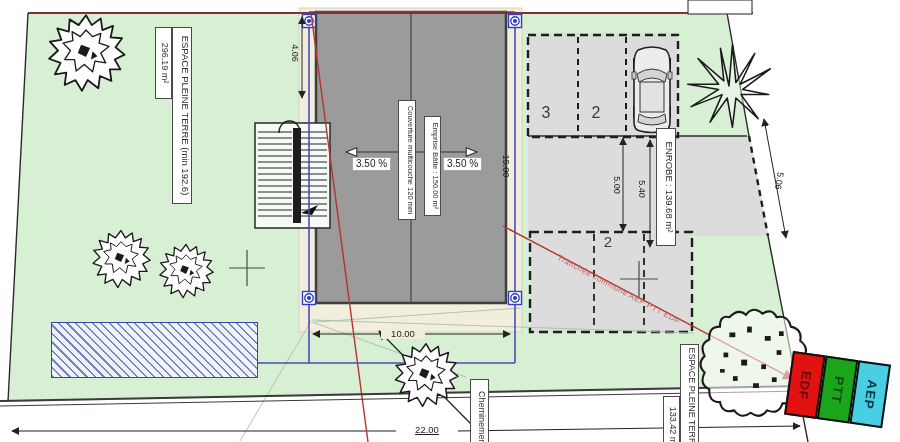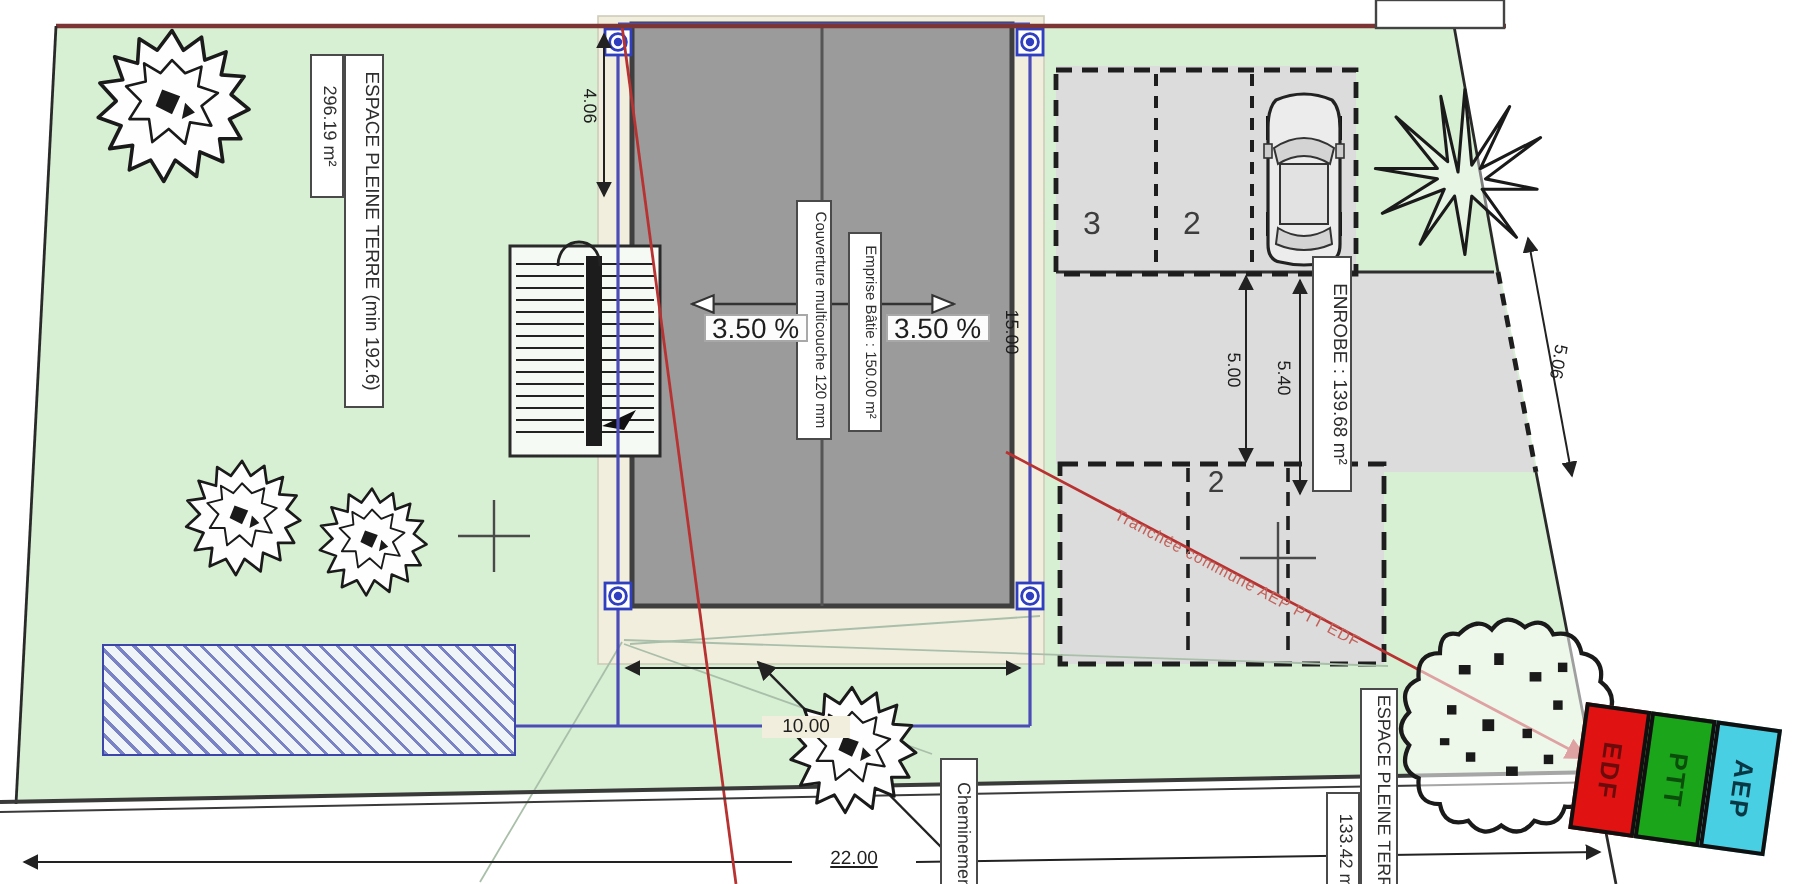--- a/index.html
+++ b/index.html
@@ -7,21 +7,21 @@
         font-family:"Liberation Sans", sans-serif;color:#222;}
   .plan svg.base{position:absolute;left:0;top:0;}
   
   .vlabel{position:absolute;transform-origin:0 0;transform:rotate(90deg);
           background:#fff;border:1px solid #4a4a4a;color:#2e2e2e;
           font-size:9px;line-height:1.15;white-space:nowrap;text-align:center;
           padding:1px 2px;box-sizing:border-box;}
   .vdim{position:absolute;transform-origin:0 0;transform:rotate(90deg);
         font-size:9px;color:#1e1e1e;white-space:nowrap;text-align:center;}
   .hdim{position:absolute;font-size:9.5px;color:#1e1e1e;white-space:nowrap;text-align:center;}
-  .slope{position:absolute;font-size:14px;color:#1e1e1e;background:#fcfcfc;
+  .slope{position:absolute;font-size:10px;color:#1e1e1e;background:#fcfcfc;
          border:1px solid #a8a8a8;padding:0 3px;line-height:12px;}
   .pnum{position:absolute;font-size:16px;color:#3d3d3d;width:20px;text-align:center;}
   .tlabel{position:absolute;transform-origin:0 0;font-size:8px;color:#c2625a;
           white-space:nowrap;letter-spacing:.5px;}
   .hatch{position:absolute;left:51px;top:322px;width:207px;height:56px;
          border:1.5px solid #3c46aa;box-sizing:border-box;
          background:#eef4f8 repeating-linear-gradient(45deg,rgba(60,70,170,.65) 0 1.5px,transparent 1.5px 6px);}
   .utils{position:absolute;left:793px;top:351px;display:flex;transform:rotate(8deg);transform-origin:0 0;}
   .ubox{width:29px;height:60px;border:2px solid #101010;display:flex;align-items:center;
         justify-content:center;box-sizing:content-box;}
@@ -205,21 +205,21 @@
   <div class="tlabel" style="left:560px;top:253px;transform:rotate(28deg);">Tranchée commune AEP PTT EDF</div>
 
   <div class="slope" style="left:352px;top:157px;">3.50 %</div>
   <div class="slope" style="left:443px;top:157px;">3.50 %</div>
 
   <div class="vdim" style="left:300px;top:36px;width:34px;">4.06</div>
   <div class="vdim" style="left:511px;top:147px;width:38px;">15.00</div>
   <div class="vdim" style="left:622px;top:170px;width:30px;">5.00</div>
   <div class="vdim" style="left:647px;top:174px;width:30px;">5.40</div>
   <div class="vdim" style="left:787px;top:166px;width:32px;transform:rotate(100deg);">5.06</div>
-  <div class="hdim" style="left:381px;top:328px;width:44px;background:#f1eedd;margin-top:30px;">10.00</div>
+  <div class="hdim" style="left:381px;top:328px;width:44px;background:#f1eedd;">10.00</div>
   <div class="hdim" style="left:398px;top:424px;width:58px;text-decoration:underline;">22.00</div>
 
   <div class="pnum" style="left:536px;top:104px;">3</div>
   <div class="pnum" style="left:586px;top:104px;">2</div>
   <div class="pnum" style="left:598px;top:233px;font-size:15px;">2</div>
 
   <div class="utils">
     <div class="ubox u-edf">
       <span>EDF</span>
     </div>

